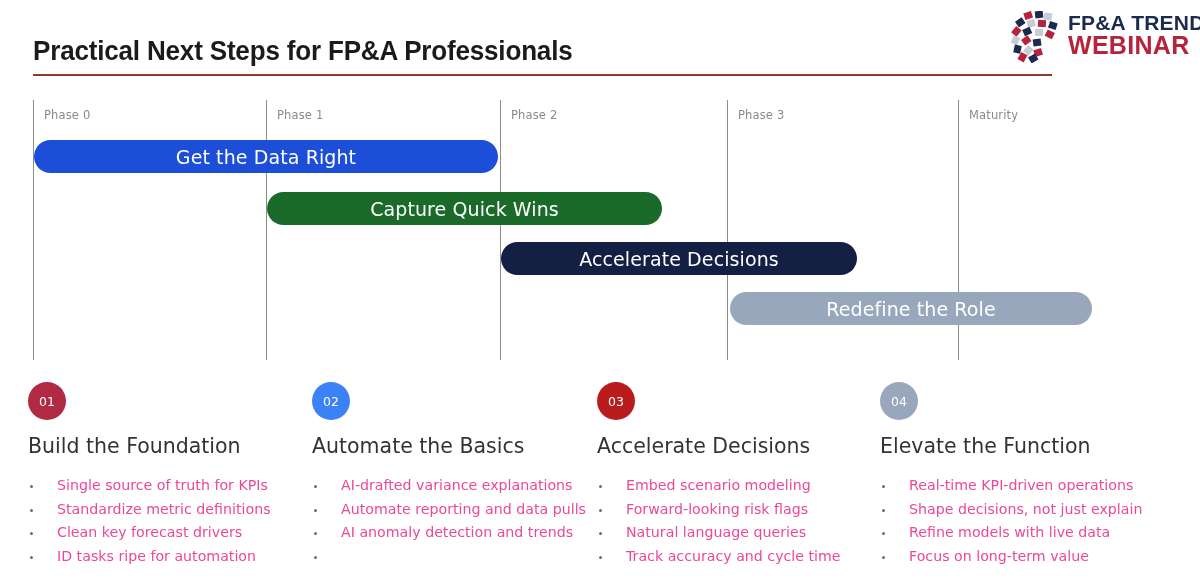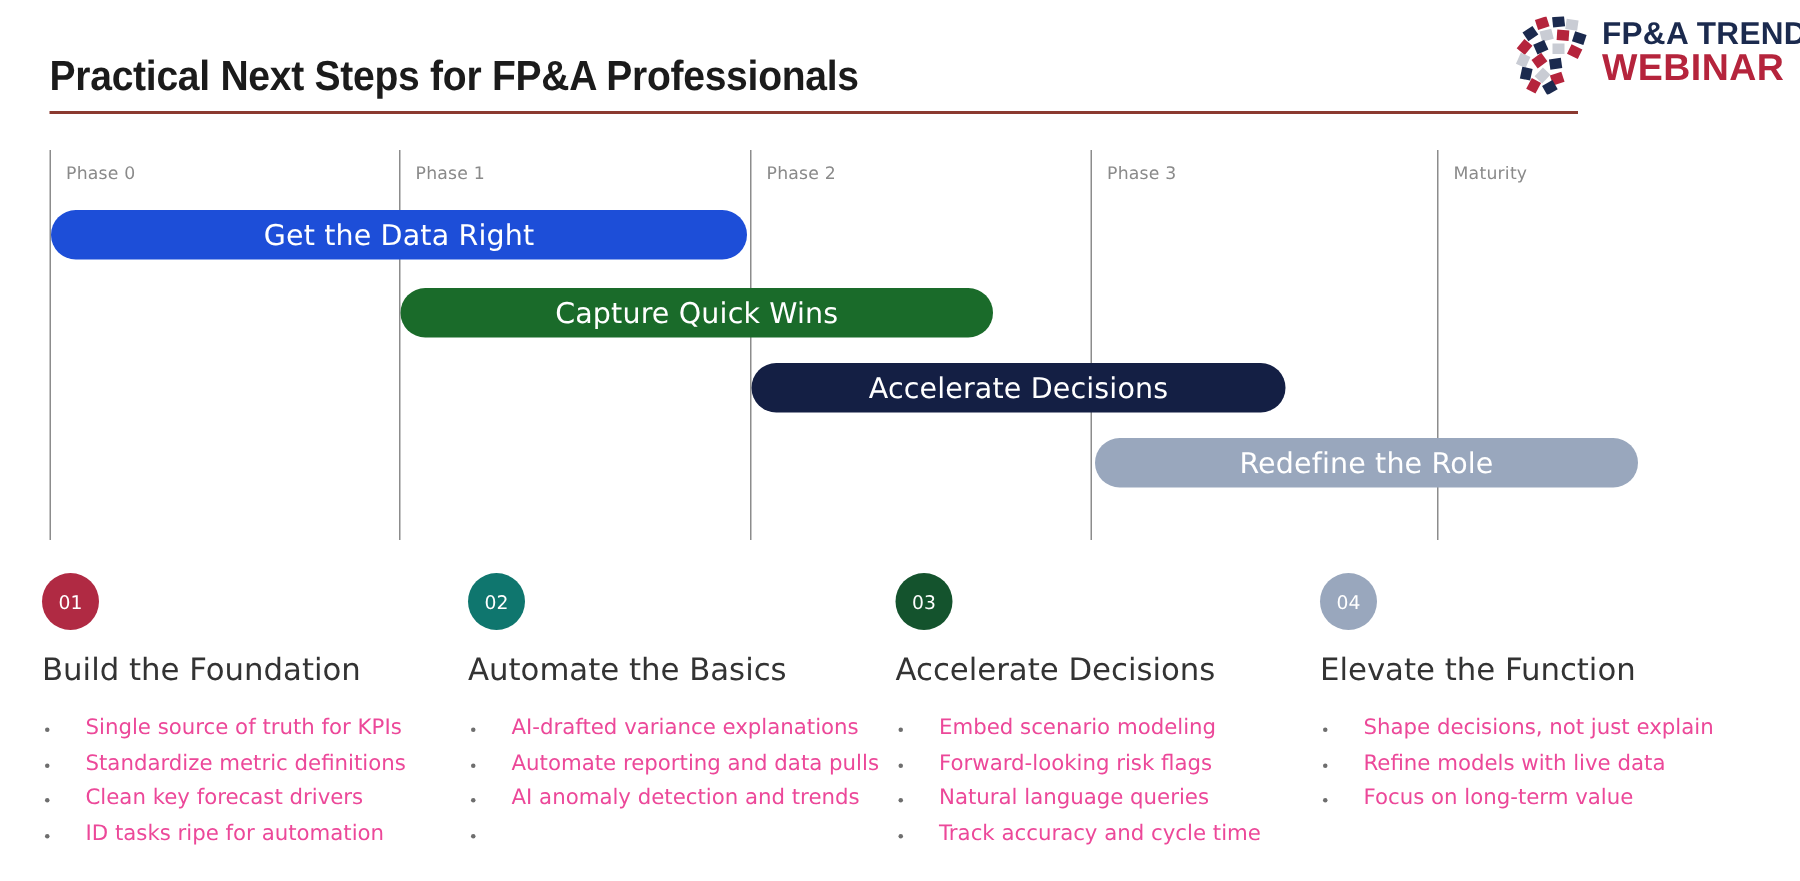--- a/index.html
+++ b/index.html
@@ -225,41 +225,42 @@
       <div class="num-circle" style="background: rgb(176, 42, 67);">01</div>
       <div class="col-heading">Build the Foundation</div>
       <ul class="bullets">
         <li><span class="dot"></span><span>Single source of truth for KPIs</span></li>
         <li><span class="dot"></span><span>Standardize metric definitions</span></li>
         <li><span class="dot"></span><span>Clean key forecast drivers</span></li>
         <li><span class="dot"></span><span>ID tasks ripe for automation</span></li>
       </ul>
     </div>
     <div class="col" style="left: 312px;">
-      <div class="num-circle" style="background: #0f766e;">02</div>
+      <div class="num-circle" style="background: #3b82f6;">02</div>
       <div class="col-heading">Automate the Basics</div>
       <ul class="bullets">
         <li><span class="dot"></span><span>AI-drafted variance explanations</span></li>
         <li><span class="dot"></span><span>Automate reporting and data pulls</span></li>
         <li><span class="dot"></span><span>AI anomaly detection and trends</span></li>
         <li><span class="dot"></span></li>
       </ul>
     </div>
     <div class="col" style="left: 597px;">
-      <div class="num-circle" style="background: #14532d;">03</div>
+      <div class="num-circle" style="background: #b91c1c;">03</div>
       <div class="col-heading">Accelerate Decisions</div>
       <ul class="bullets">
         <li><span class="dot"></span><span>Embed scenario modeling</span></li>
         <li><span class="dot"></span><span>Forward-looking risk flags</span></li>
         <li><span class="dot"></span><span>Natural language queries</span></li>
         <li><span class="dot"></span><span>Track accuracy and cycle time</span></li>
       </ul>
     </div>
     <div class="col" style="left: 880px;">
       <div class="num-circle" style="background: rgb(153, 167, 189);">04</div>
       <div class="col-heading">Elevate the Function</div>
       <ul class="bullets">
+        <li><span class="dot"></span><span>Real-time KPI-driven operations</span></li>
         <li><span class="dot"></span><span>Shape decisions, not just explain</span></li>
         <li><span class="dot"></span><span>Refine models with live data</span></li>
         <li><span class="dot"></span><span>Focus on long-term value</span></li>
       </ul>
     </div>
   </div>
 
 </body></html>

